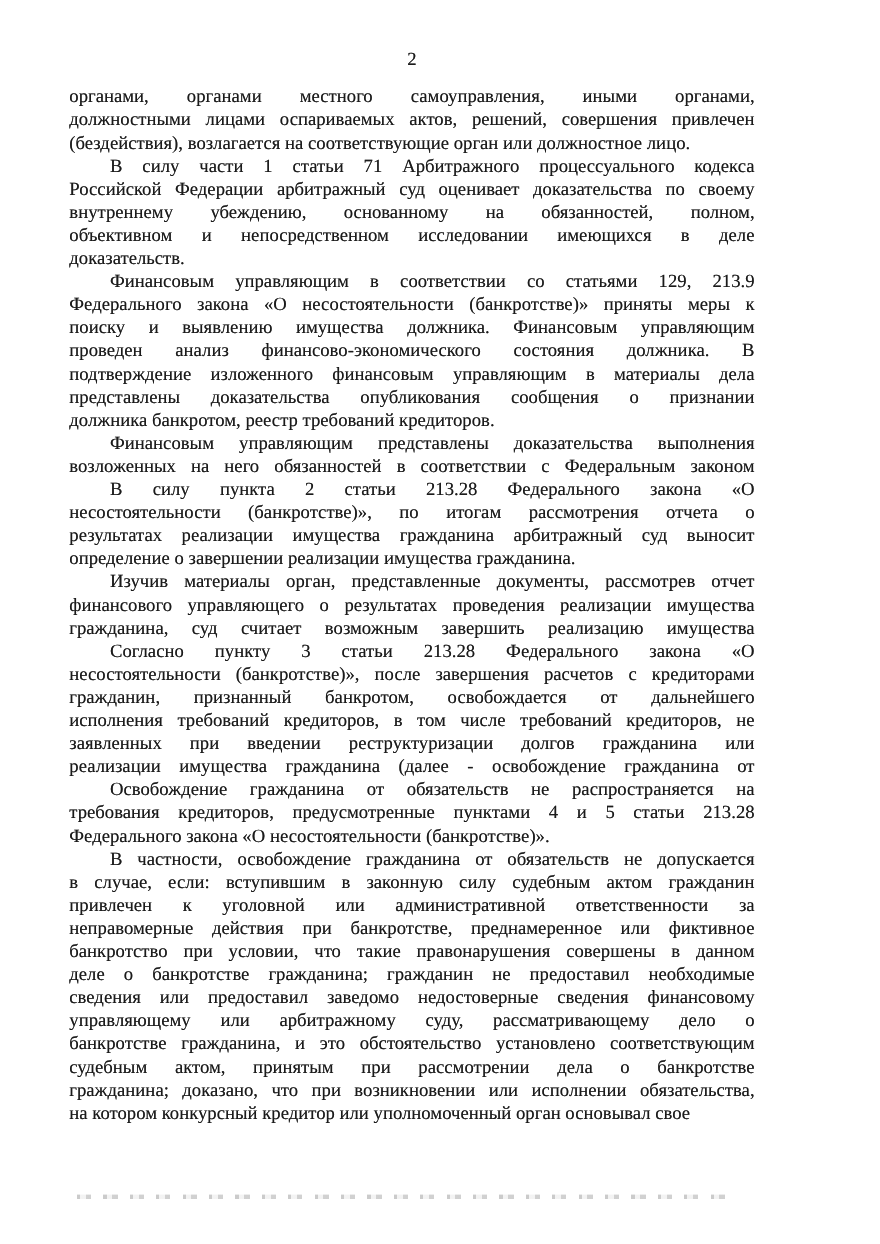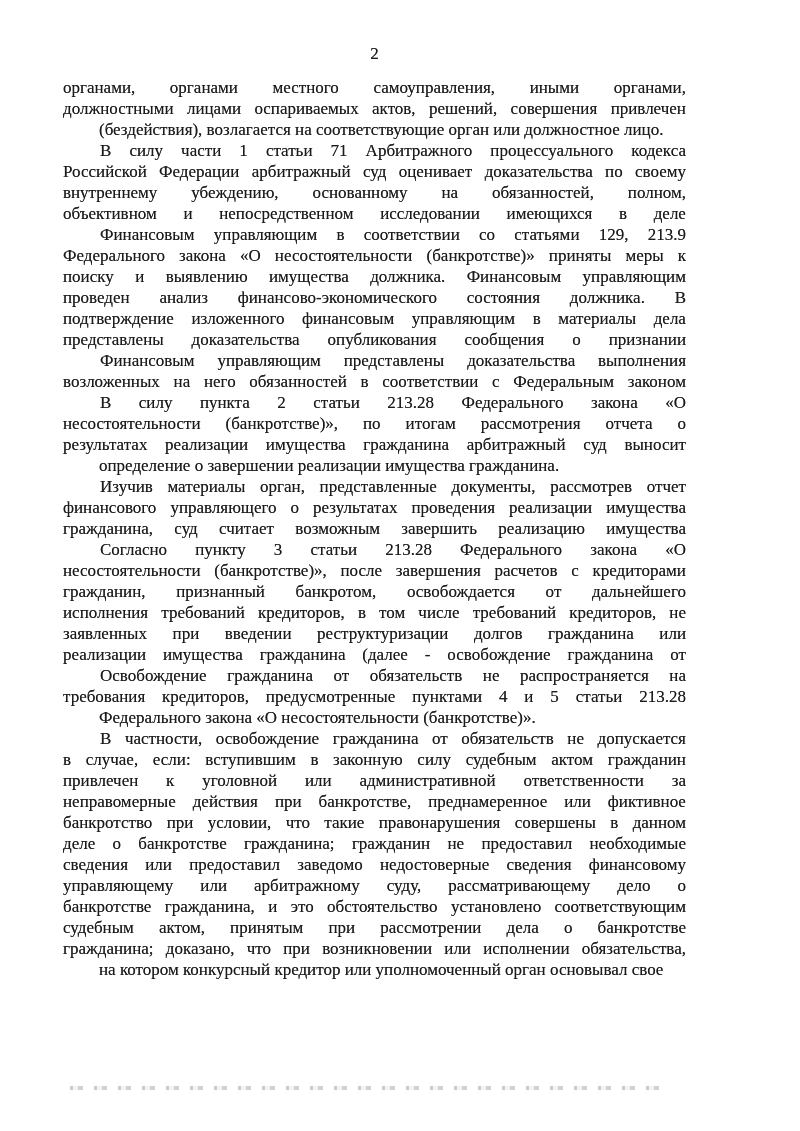--- a/index.html
+++ b/index.html
@@ -30,21 +30,21 @@
     font-size: 17px;
     line-height: 21px;
   }
   .paragraph { margin: 0; }
   .line { display: block; height: 21px; }
   .line.justify {
     display: flex;
     justify-content: space-between;
     align-items: flex-start;
   }
-  .line.plain { white-space: nowrap; margin-left: 36px; }
+  .line.plain { white-space: nowrap; }
   .line.indent { padding-left: 37px; }
   .w { white-space: nowrap; }
   .clipped-line-remnant {
     position: absolute;
     top: 1086px;
     left: 70px;
     width: 596px;
     height: 4px;
     background: repeating-linear-gradient(90deg,
       rgba(45,45,45,0.45) 0px, rgba(45,45,45,0.45) 3px,
@@ -112,20 +112,21 @@
         </div>
         <div class="line justify">
           <span class="w">объективном</span>
           <span class="w">и</span>
           <span class="w">непосредственном</span>
           <span class="w">исследовании</span>
           <span class="w">имеющихся</span>
           <span class="w">в</span>
           <span class="w">деле</span>
         </div>
+        <div class="line plain">доказательств.</div>
       </div>
       <div class="paragraph">
         <div class="line justify indent">
           <span class="w">Финансовым</span>
           <span class="w">управляющим</span>
           <span class="w">в</span>
           <span class="w">соответствии</span>
           <span class="w">со</span>
           <span class="w">статьями</span>
           <span class="w">129,</span>
@@ -168,20 +169,21 @@
           <span class="w">дела</span>
         </div>
         <div class="line justify">
           <span class="w">представлены</span>
           <span class="w">доказательства</span>
           <span class="w">опубликования</span>
           <span class="w">сообщения</span>
           <span class="w">о</span>
           <span class="w">признании</span>
         </div>
+        <div class="line plain">должника банкротом, реестр требований кредиторов.</div>
       </div>
       <div class="paragraph">
         <div class="line justify indent">
           <span class="w">Финансовым</span>
           <span class="w">управляющим</span>
           <span class="w">представлены</span>
           <span class="w">доказательства</span>
           <span class="w">выполнения</span>
         </div>
         <div class="line justify">

